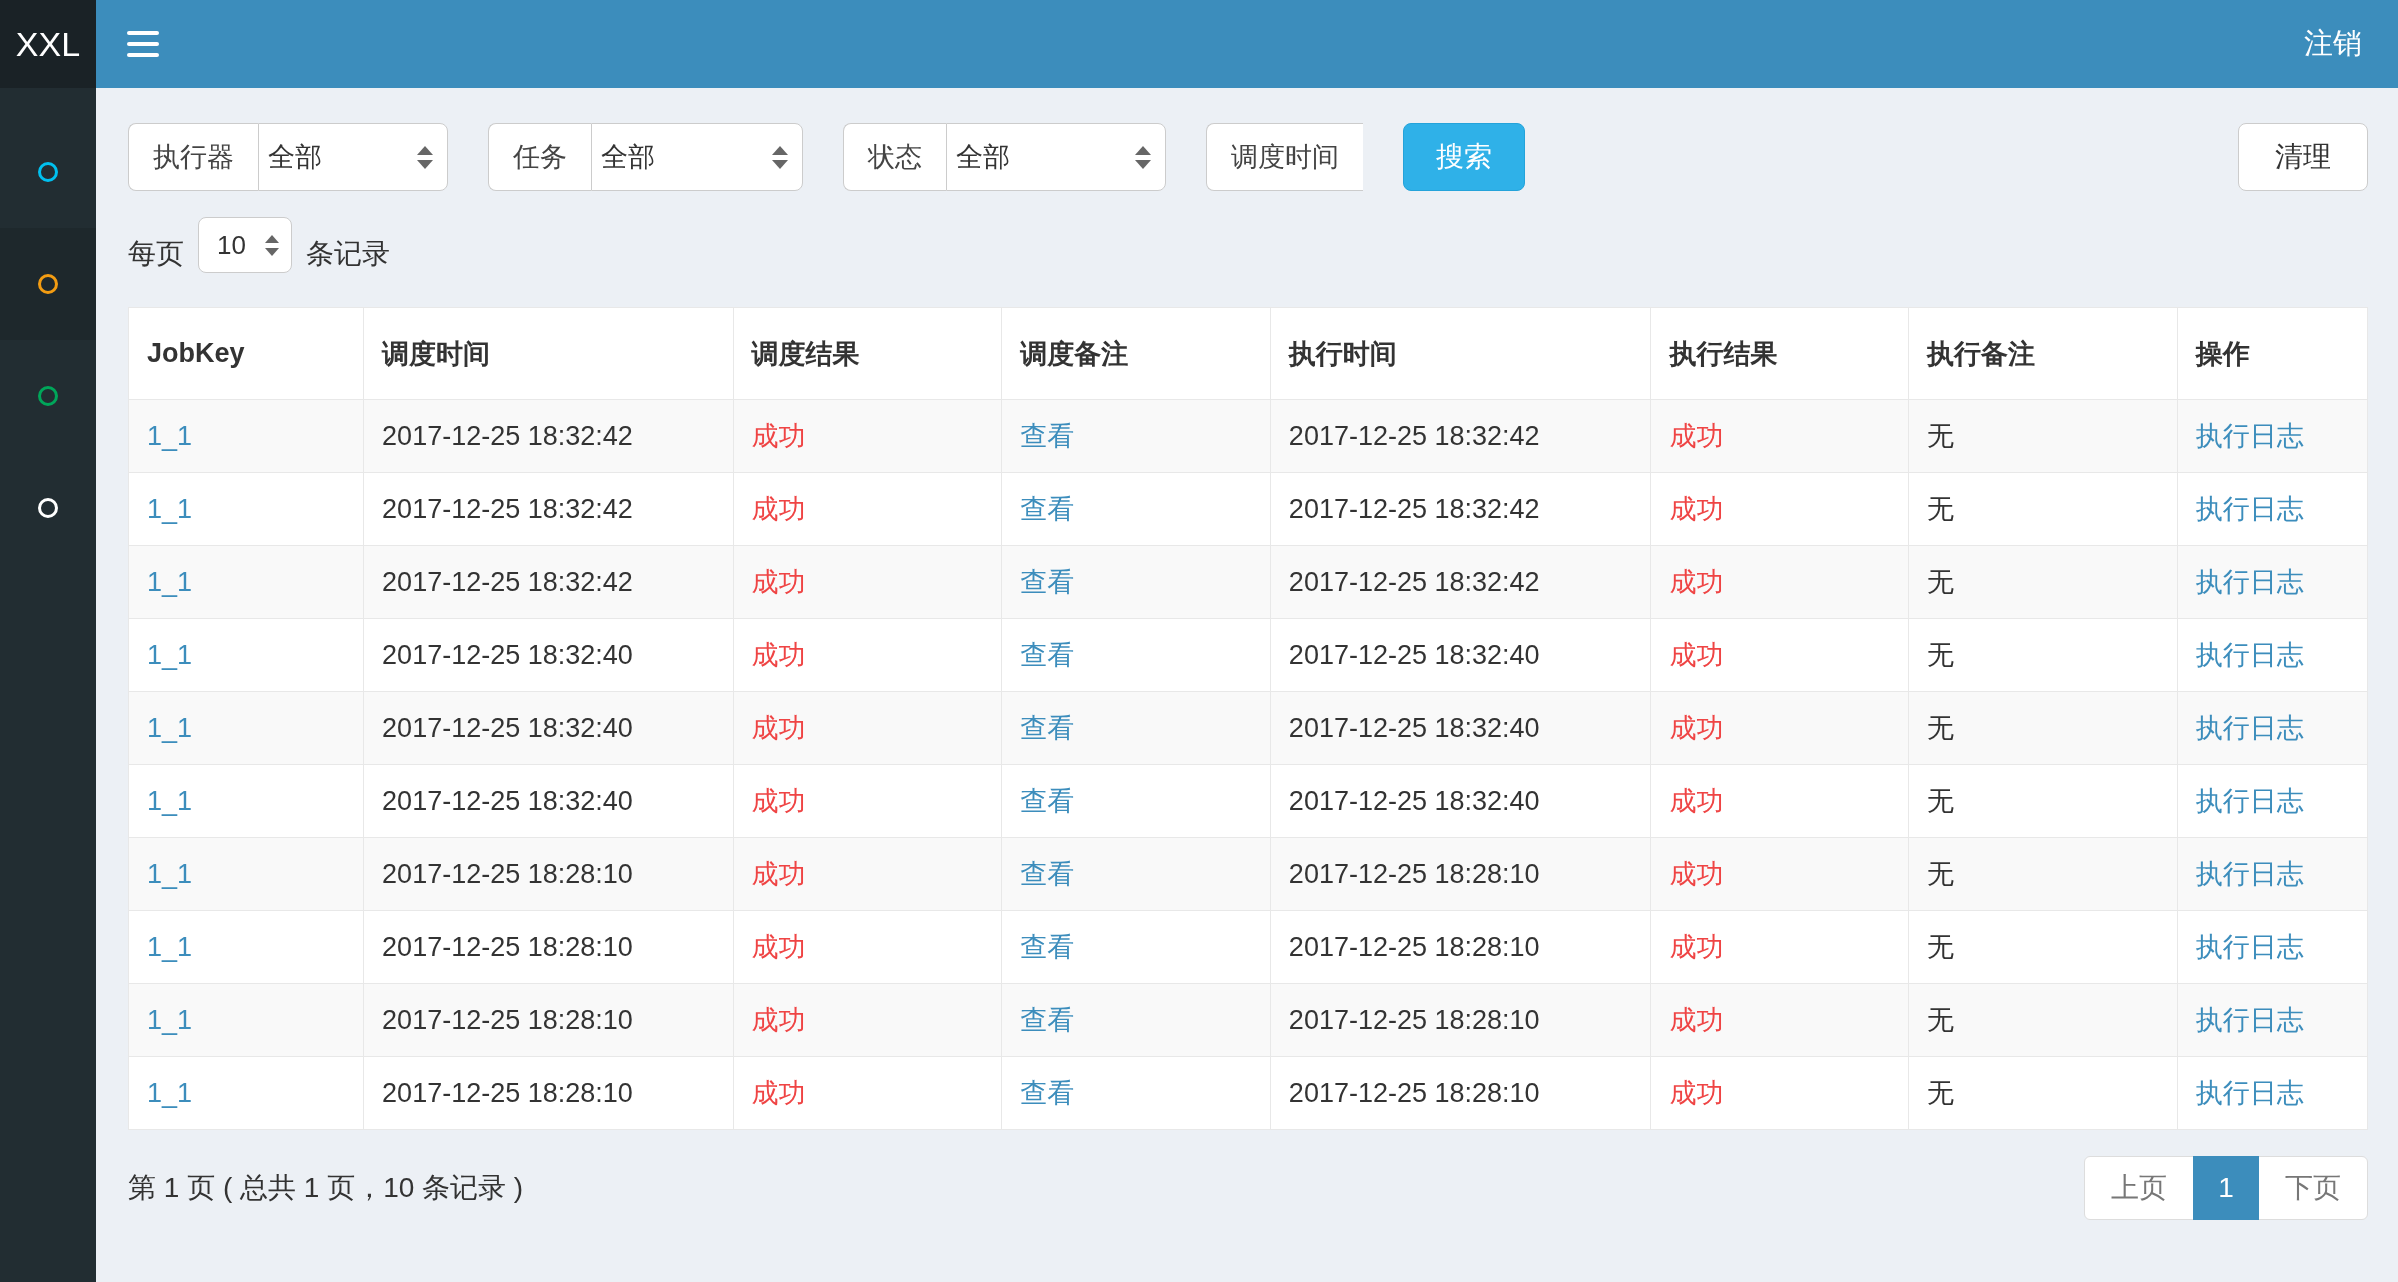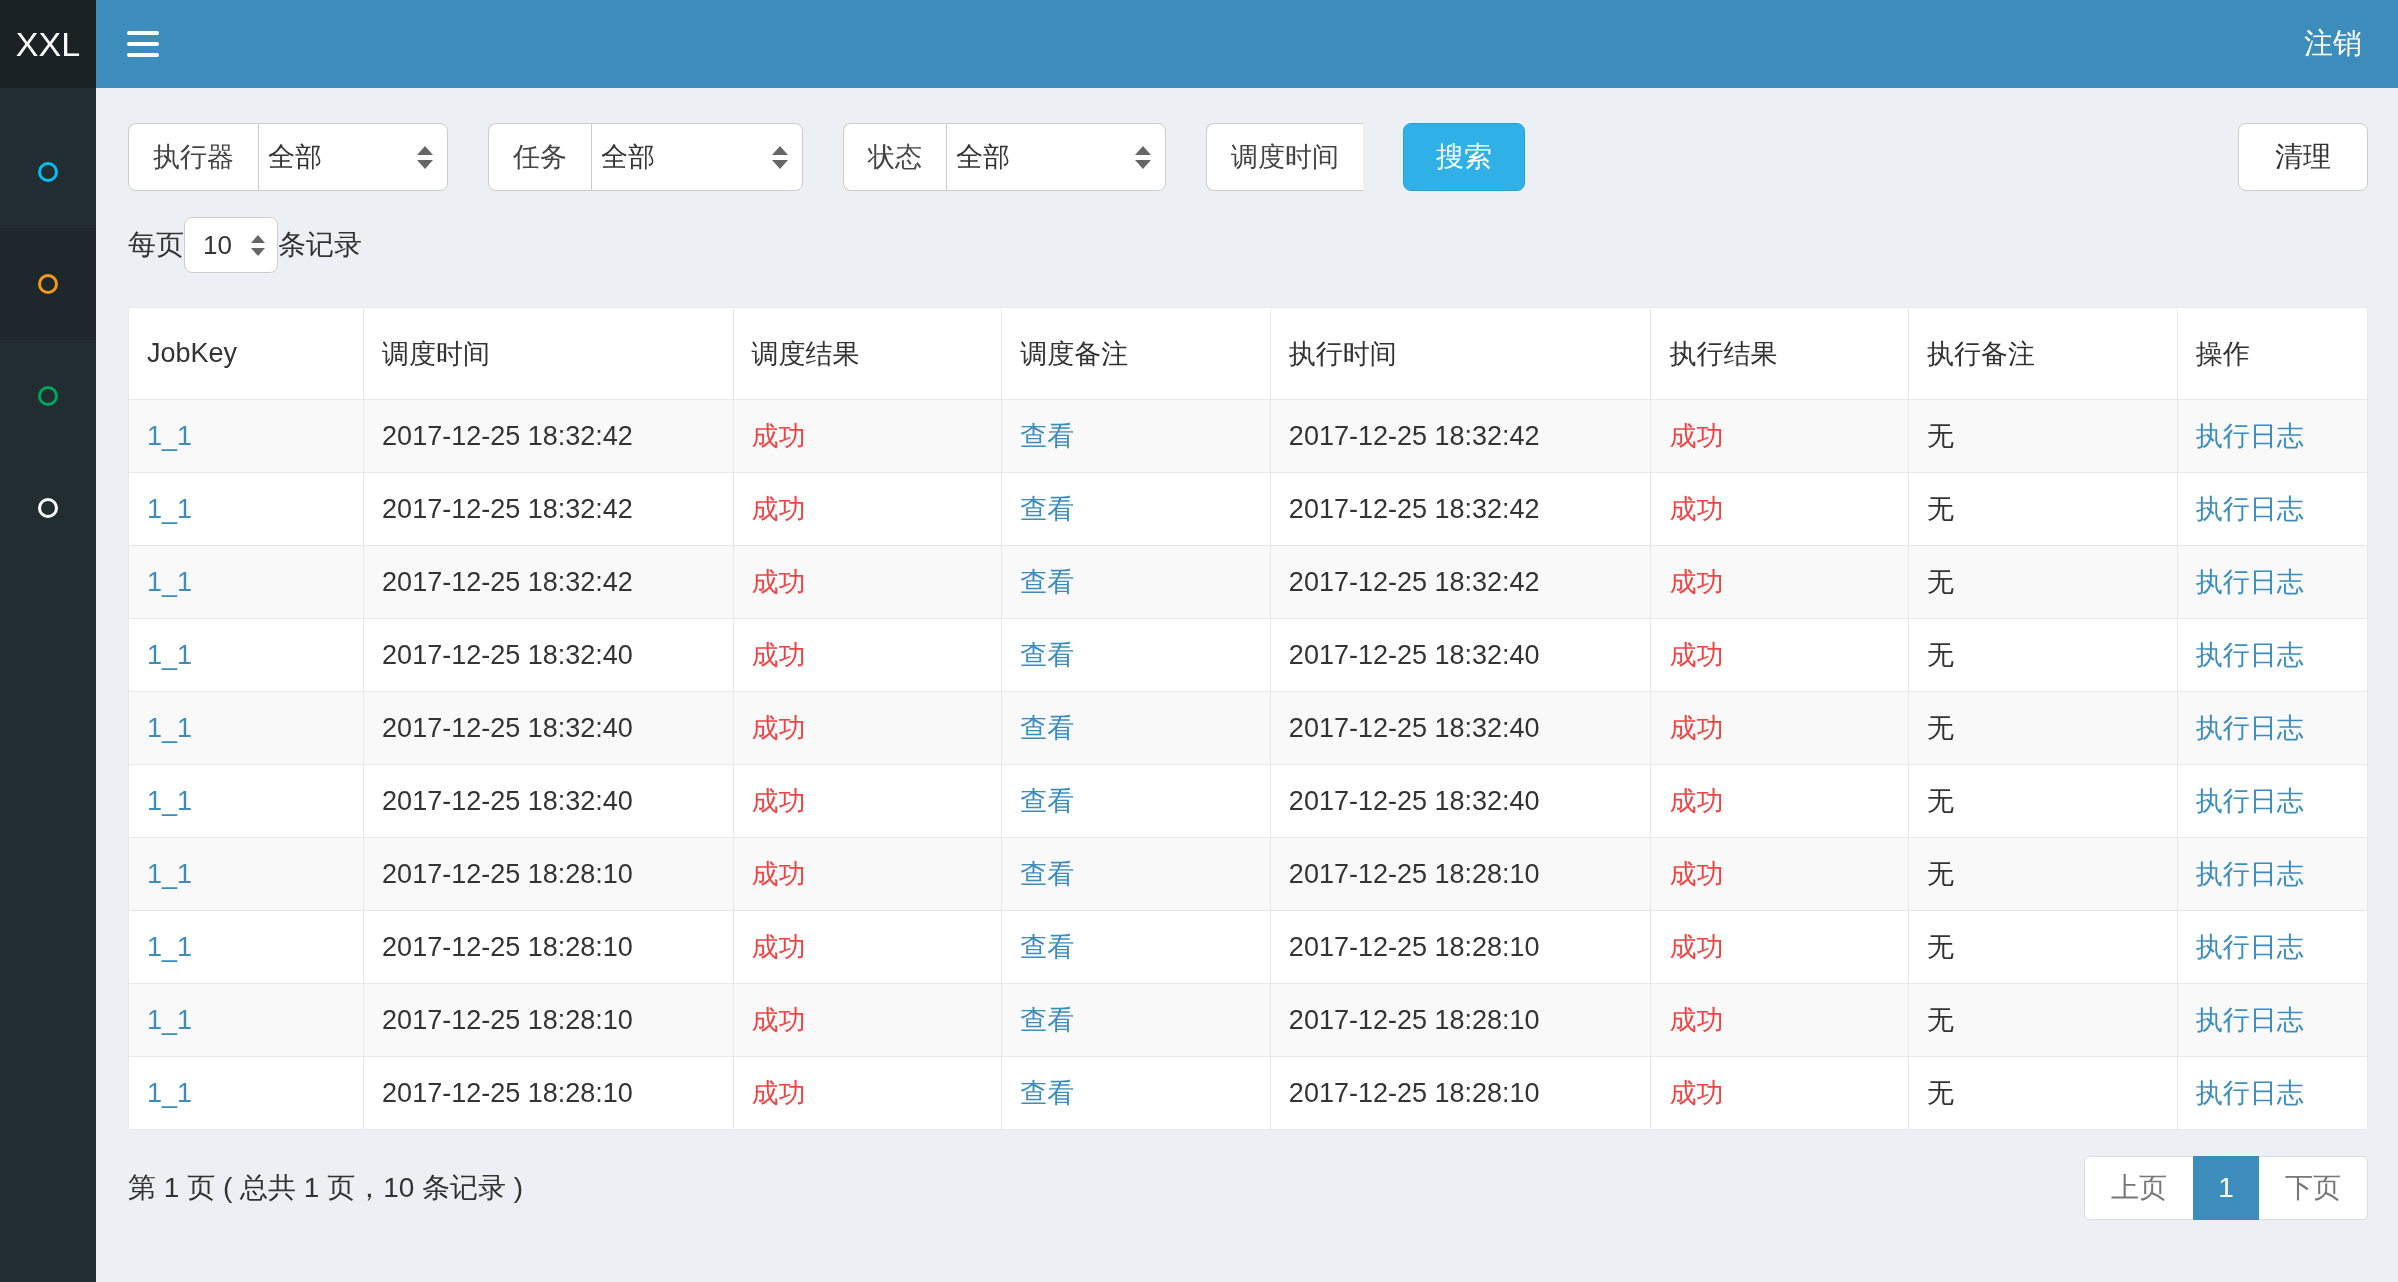--- a/index.html
+++ b/index.html
@@ -70,34 +70,34 @@
   .date-input {
     width: 522px; background: #eee; border: 1px solid #ccc; border-radius: 0 8px 8px 0;
     display: flex; align-items: center; padding: 0 24px;
     font-size: 26px; color: #555; white-space: nowrap; cursor: pointer;
   }
   .btn { border-radius: 8px; font-size: 28px; display: flex; align-items: center; justify-content: center; cursor: pointer; }
   .btn-search { width: 122px; background: #2fb1e8; border: 1px solid #24a3da; color: #fff; }
   .btn-clear { margin-left: auto; width: 130px; background: #fff; border: 1px solid #ccc; color: #333; text-align: right; }
 
   
-  .page-size-row { display: flex; align-items: center; font-size: 28px; color: #333; margin-bottom: 34px; }
+  .page-size-row { display: flex; align-items: flex-end; gap: 14px; font-size: 28px; color: #333; margin-bottom: 34px; }
   .mini-select {
     height: 56px; min-width: 94px; background: #fff; border: 1px solid #ccc; border-radius: 8px;
     display: flex; align-items: center; justify-content: space-between;
     padding: 0 12px 0 18px; font-size: 26px; cursor: pointer;
   }
   .mini-select .arrows { margin-left: 12px; }
   .mini-select .arrows .up { border-left-width: 7px; border-right-width: 7px; border-bottom-width: 8px; }
   .mini-select .arrows .down { border-left-width: 7px; border-right-width: 7px; border-top-width: 8px; }
 
   
   table { width: 100%; border-collapse: collapse; background: #fff; font-size: 27px; }
   th, td { border: 1px solid #e8e8e8; padding: 0 18px; height: 73px; text-align: left; vertical-align: middle; white-space: nowrap; }
-  th { font-weight: normal; color: #333; background: #fff; height: 92px; cursor: pointer; }
+  th { font-weight: bold; color: #333; background: #fff; height: 92px; cursor: pointer; }
   tbody tr:nth-child(odd) { background: #f9f9f9; }
   tbody tr:nth-child(even) { background: #fff; }
   th:nth-child(1), td:nth-child(1) { width: 10.5%; }
   th:nth-child(2), td:nth-child(2) { width: 16.5%; }
   th:nth-child(3), td:nth-child(3) { width: 12%; }
   th:nth-child(4), td:nth-child(4) { width: 12%; }
   th:nth-child(5), td:nth-child(5) { width: 17%; }
   th:nth-child(6), td:nth-child(6) { width: 11.5%; }
   th:nth-child(7), td:nth-child(7) { width: 12%; }
   th:nth-child(8), td:nth-child(8) { width: 8.5%; }

